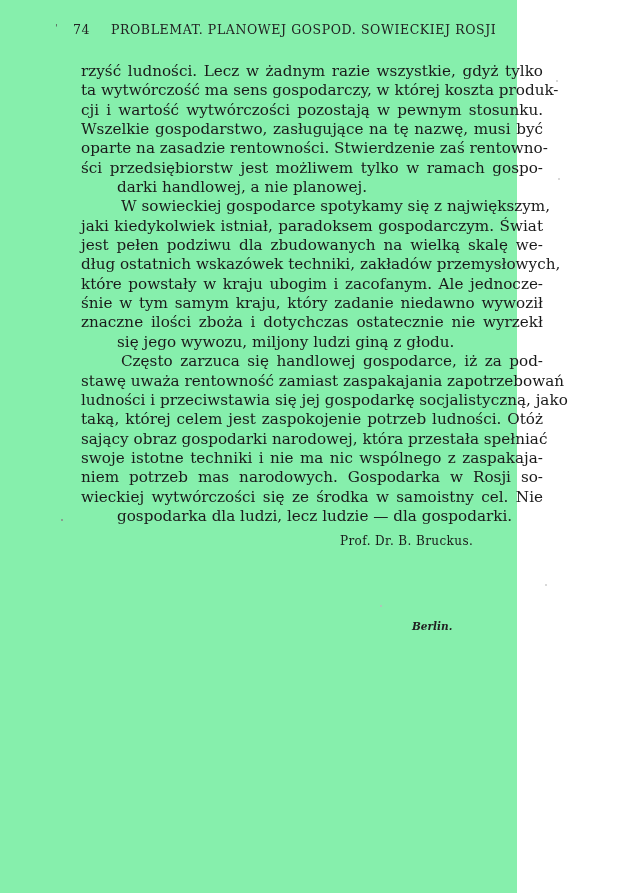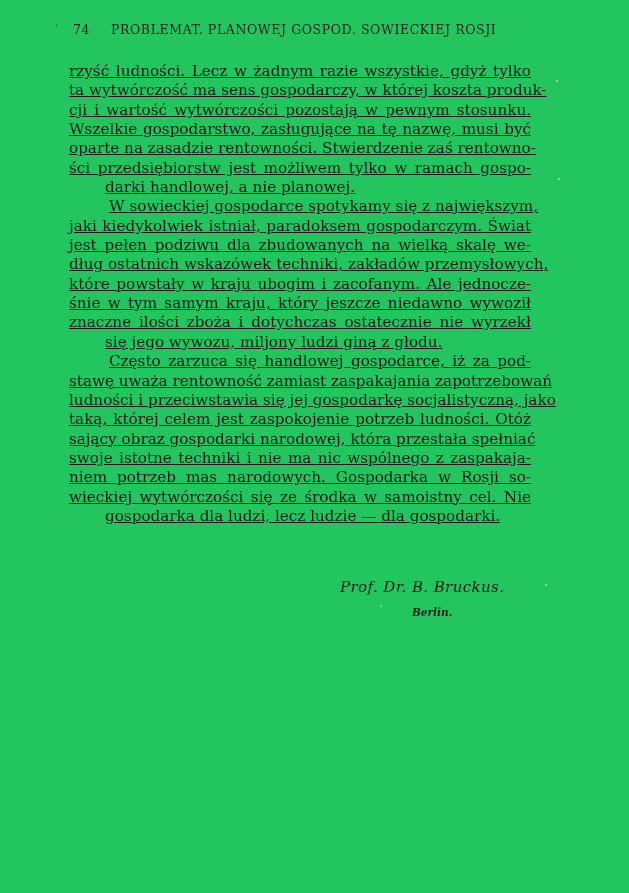--- a/index.html
+++ b/index.html
@@ -11,23 +11,23 @@
       width: 629px;
       height: 893px;
       position: relative;
       overflow: hidden;
       color: #1a1a1a;
       font-family: "DejaVu Serif", "Liberation Serif", serif;
     }
     .page {
       position: absolute;
       left: 0; top: 0;
-      width: 629px;
+      width: 517px;
       height: 893px;
-      background: #22c55e;
+      background: #86efac;
     }
     .running-head {
       position: absolute;
       left: 55px;
       top: 22px;
       width: 520px;
       height: 20px;
       font-size: 12.5px;
       letter-spacing: 0.6px;
       color: #222;
@@ -43,24 +43,23 @@
     .running-head .page-number {
       display: inline-block;
       width: 38px;
       margin-left: 8px;
     }
     .running-head .head-title {
       display: inline-block;
     }
     .body-text {
       position: absolute;
-      left: 69px;
+      left: 81px;
       top: 62px;
       width: 462px;
-      text-decoration: underline;
     }
     .line {
       display: block;
       height: 19.35px;
       line-height: 19.35px;
       font-size: 15.2px;
       text-align: justify;
       text-align-last: justify;
       white-space: nowrap;
       overflow: visible;
@@ -68,32 +67,31 @@
     .line.last {
       text-align-last: left;
       margin-left: 36px;
     }
     .line.indent {
       padding-left: 40px;
     }
     .signature {
       position: absolute;
       left: 340px;
-      top: 578px;
+      top: 534px;
       width: 200px;
-      font-style: italic;
-      font-size: 15px;
+      font-size: 12px;
       letter-spacing: 0.4px;
       color: #1a1a1a;
       white-space: nowrap;
     }
     .place {
       position: absolute;
       left: 412px;
-      top: 606px;
+      top: 620px;
       font-style: italic;
       font-size: 10.5px;
       font-weight: bold;
       color: #222;
       white-space: nowrap;
     }
     .speck {
       position: absolute;
       width: 2px;
       height: 2px;
@@ -116,21 +114,21 @@
     <span class="line">cji i wartość wytwórczości pozostają w pewnym stosunku.</span>
     <span class="line">Wszelkie gospodarstwo, zasługujące na tę nazwę, musi być</span>
     <span class="line">oparte na zasadzie rentowności. Stwierdzenie zaś rentowno-</span>
     <span class="line">ści przedsiębiorstw jest możliwem tylko w ramach gospo-</span>
     <span class="line last">darki handlowej, a nie planowej.</span>
     <span class="line indent">W sowieckiej gospodarce spotykamy się z największym,</span>
     <span class="line">jaki kiedykolwiek istniał, paradoksem gospodarczym. Świat</span>
     <span class="line">jest pełen podziwu dla zbudowanych na wielką skalę we-</span>
     <span class="line">dług ostatnich wskazówek techniki, zakładów przemysłowych,</span>
     <span class="line">które powstały w kraju ubogim i zacofanym. Ale jednocze-</span>
-    <span class="line">śnie w tym samym kraju, który jeszcze niedawno wywoził</span>
+    <span class="line">śnie w tym samym kraju, który zadanie niedawno wywoził</span>
     <span class="line">znaczne ilości zboża i dotychczas ostatecznie nie wyrzekł</span>
     <span class="line last">się jego wywozu, miljony ludzi giną z głodu.</span>
     <span class="line indent">Często zarzuca się handlowej gospodarce, iż za pod-</span>
     <span class="line">stawę uważa rentowność zamiast zaspakajania zapotrzebowań</span>
     <span class="line">ludności i przeciwstawia się jej gospodarkę socjalistyczną, jako</span>
     <span class="line">taką, której celem jest zaspokojenie potrzeb ludności. Otóż</span>
     <span class="line">sający obraz gospodarki narodowej, która przestała spełniać</span>
     <span class="line">swoje istotne techniki i nie ma nic wspólnego z zaspakaja-</span>
     <span class="line">niem potrzeb mas narodowych. Gospodarka w Rosji so-</span>
     <span class="line">wieckiej wytwórczości się ze środka w samoistny cel. Nie</span>

